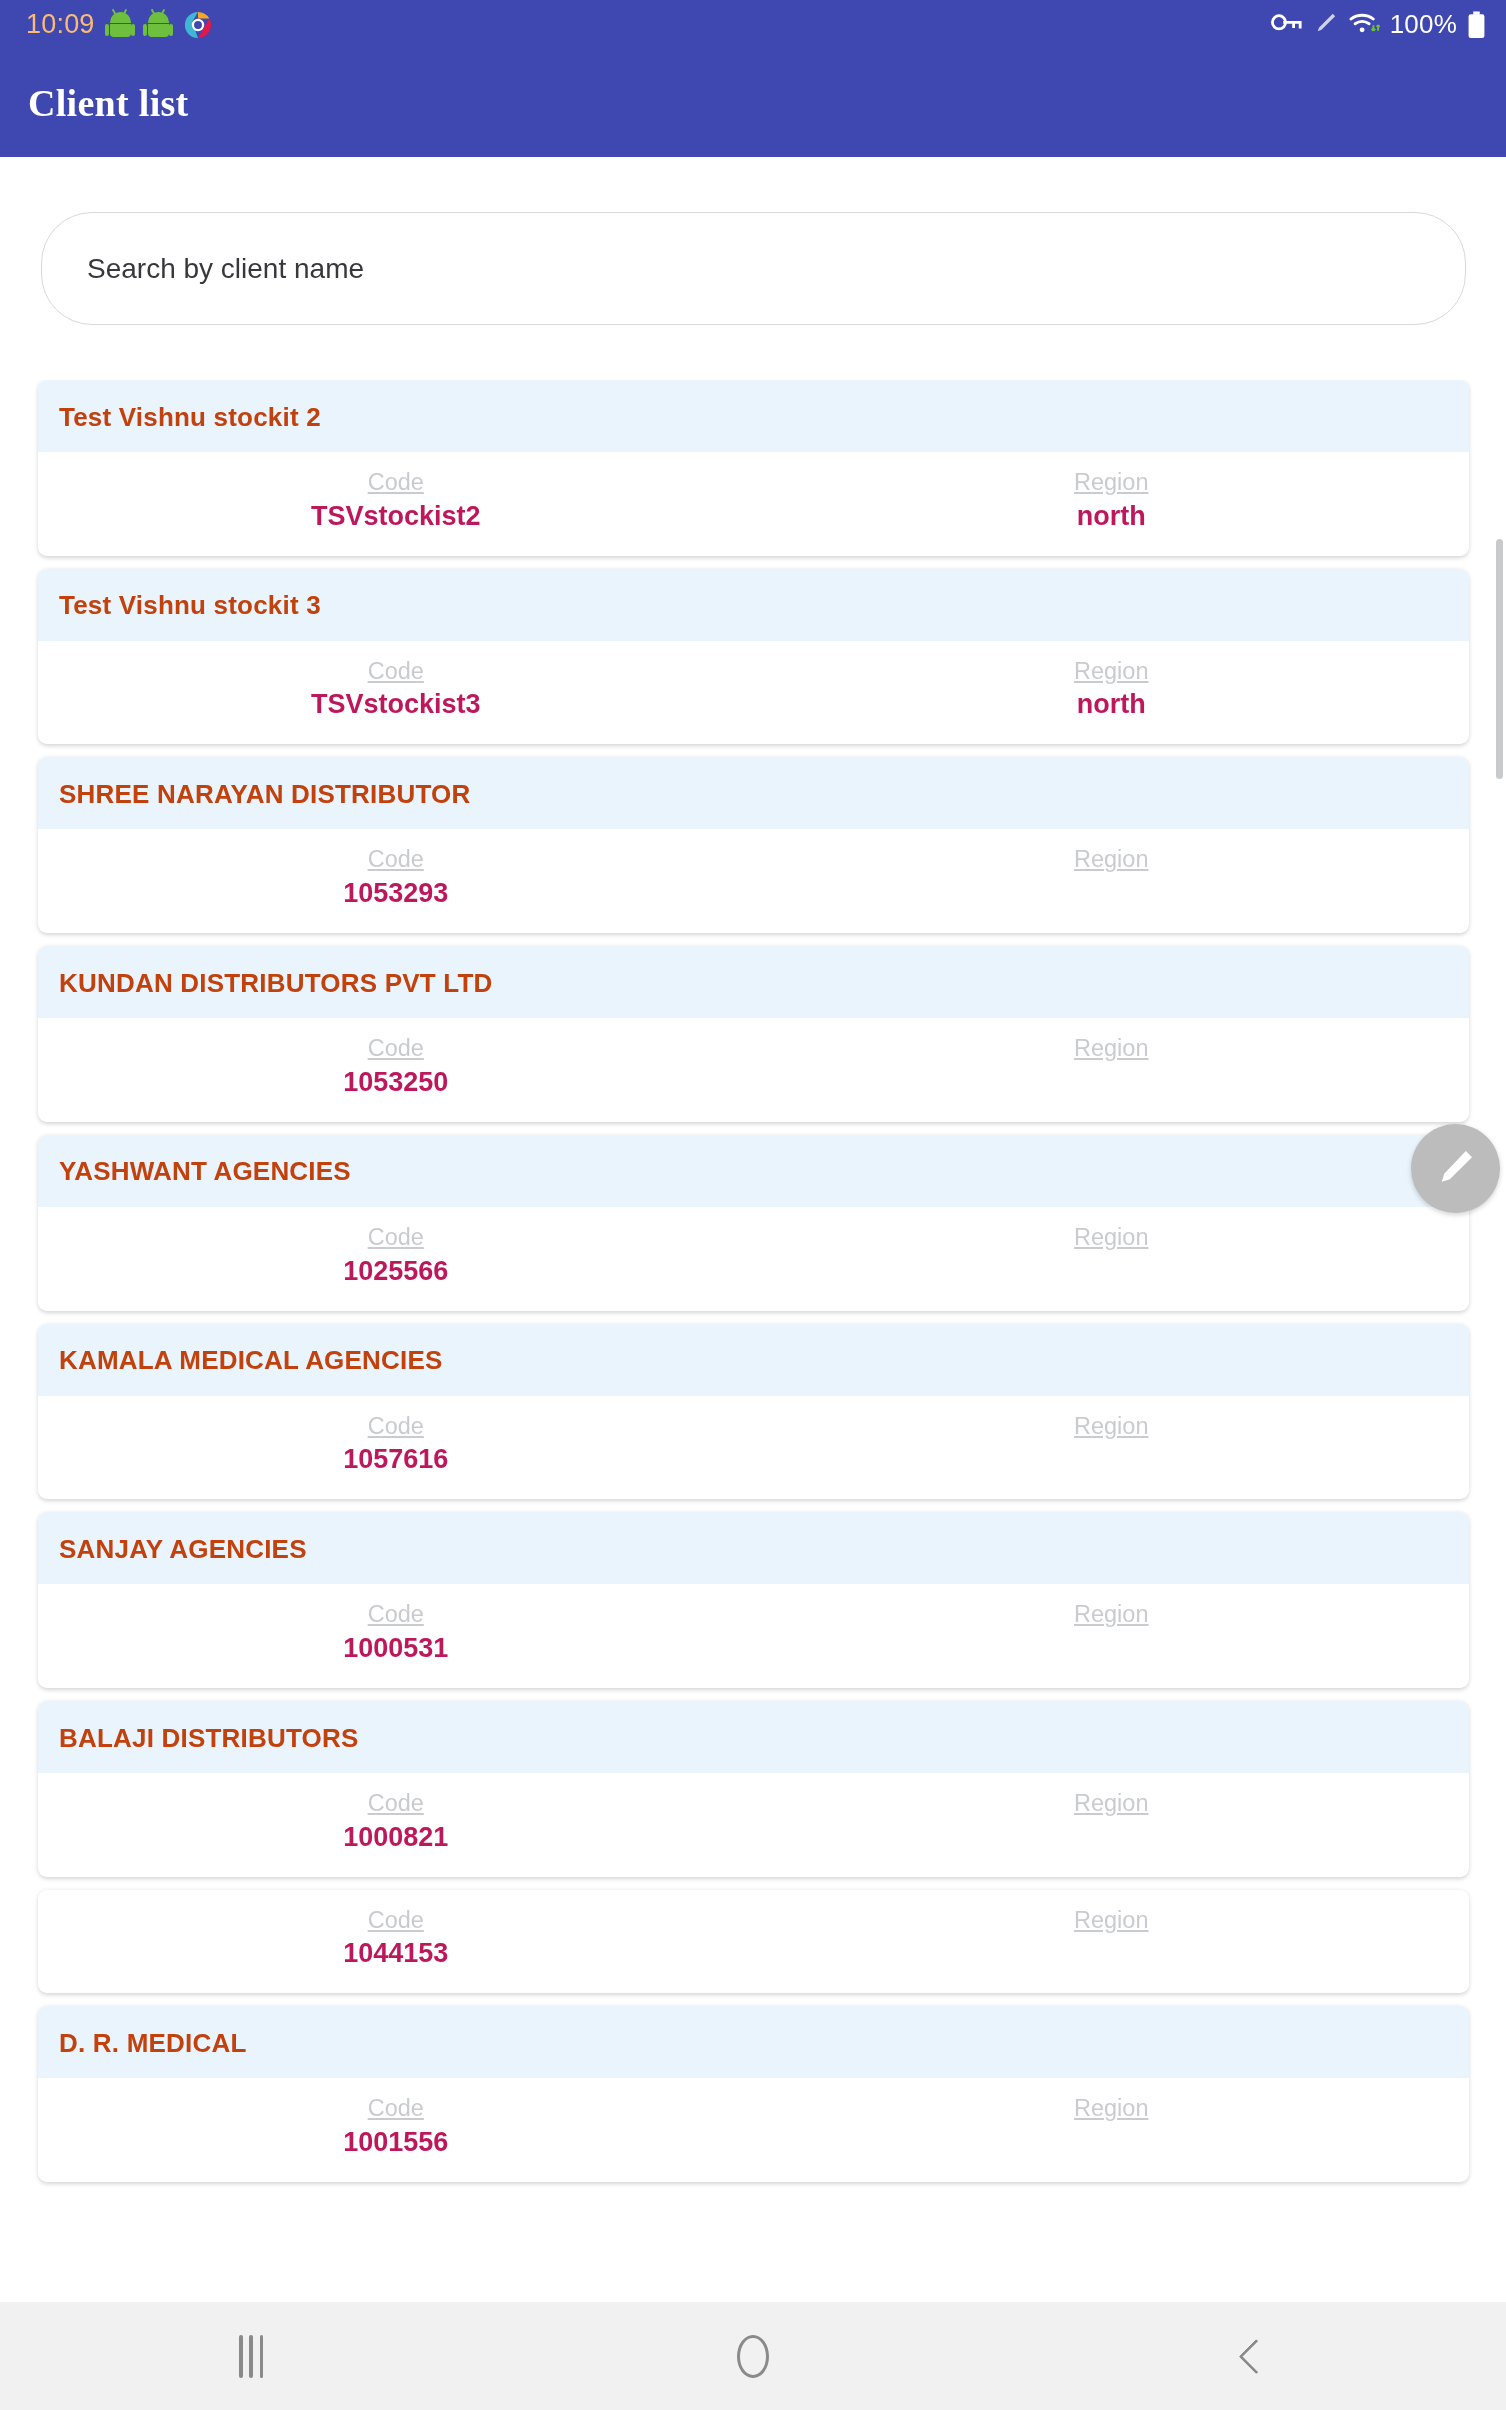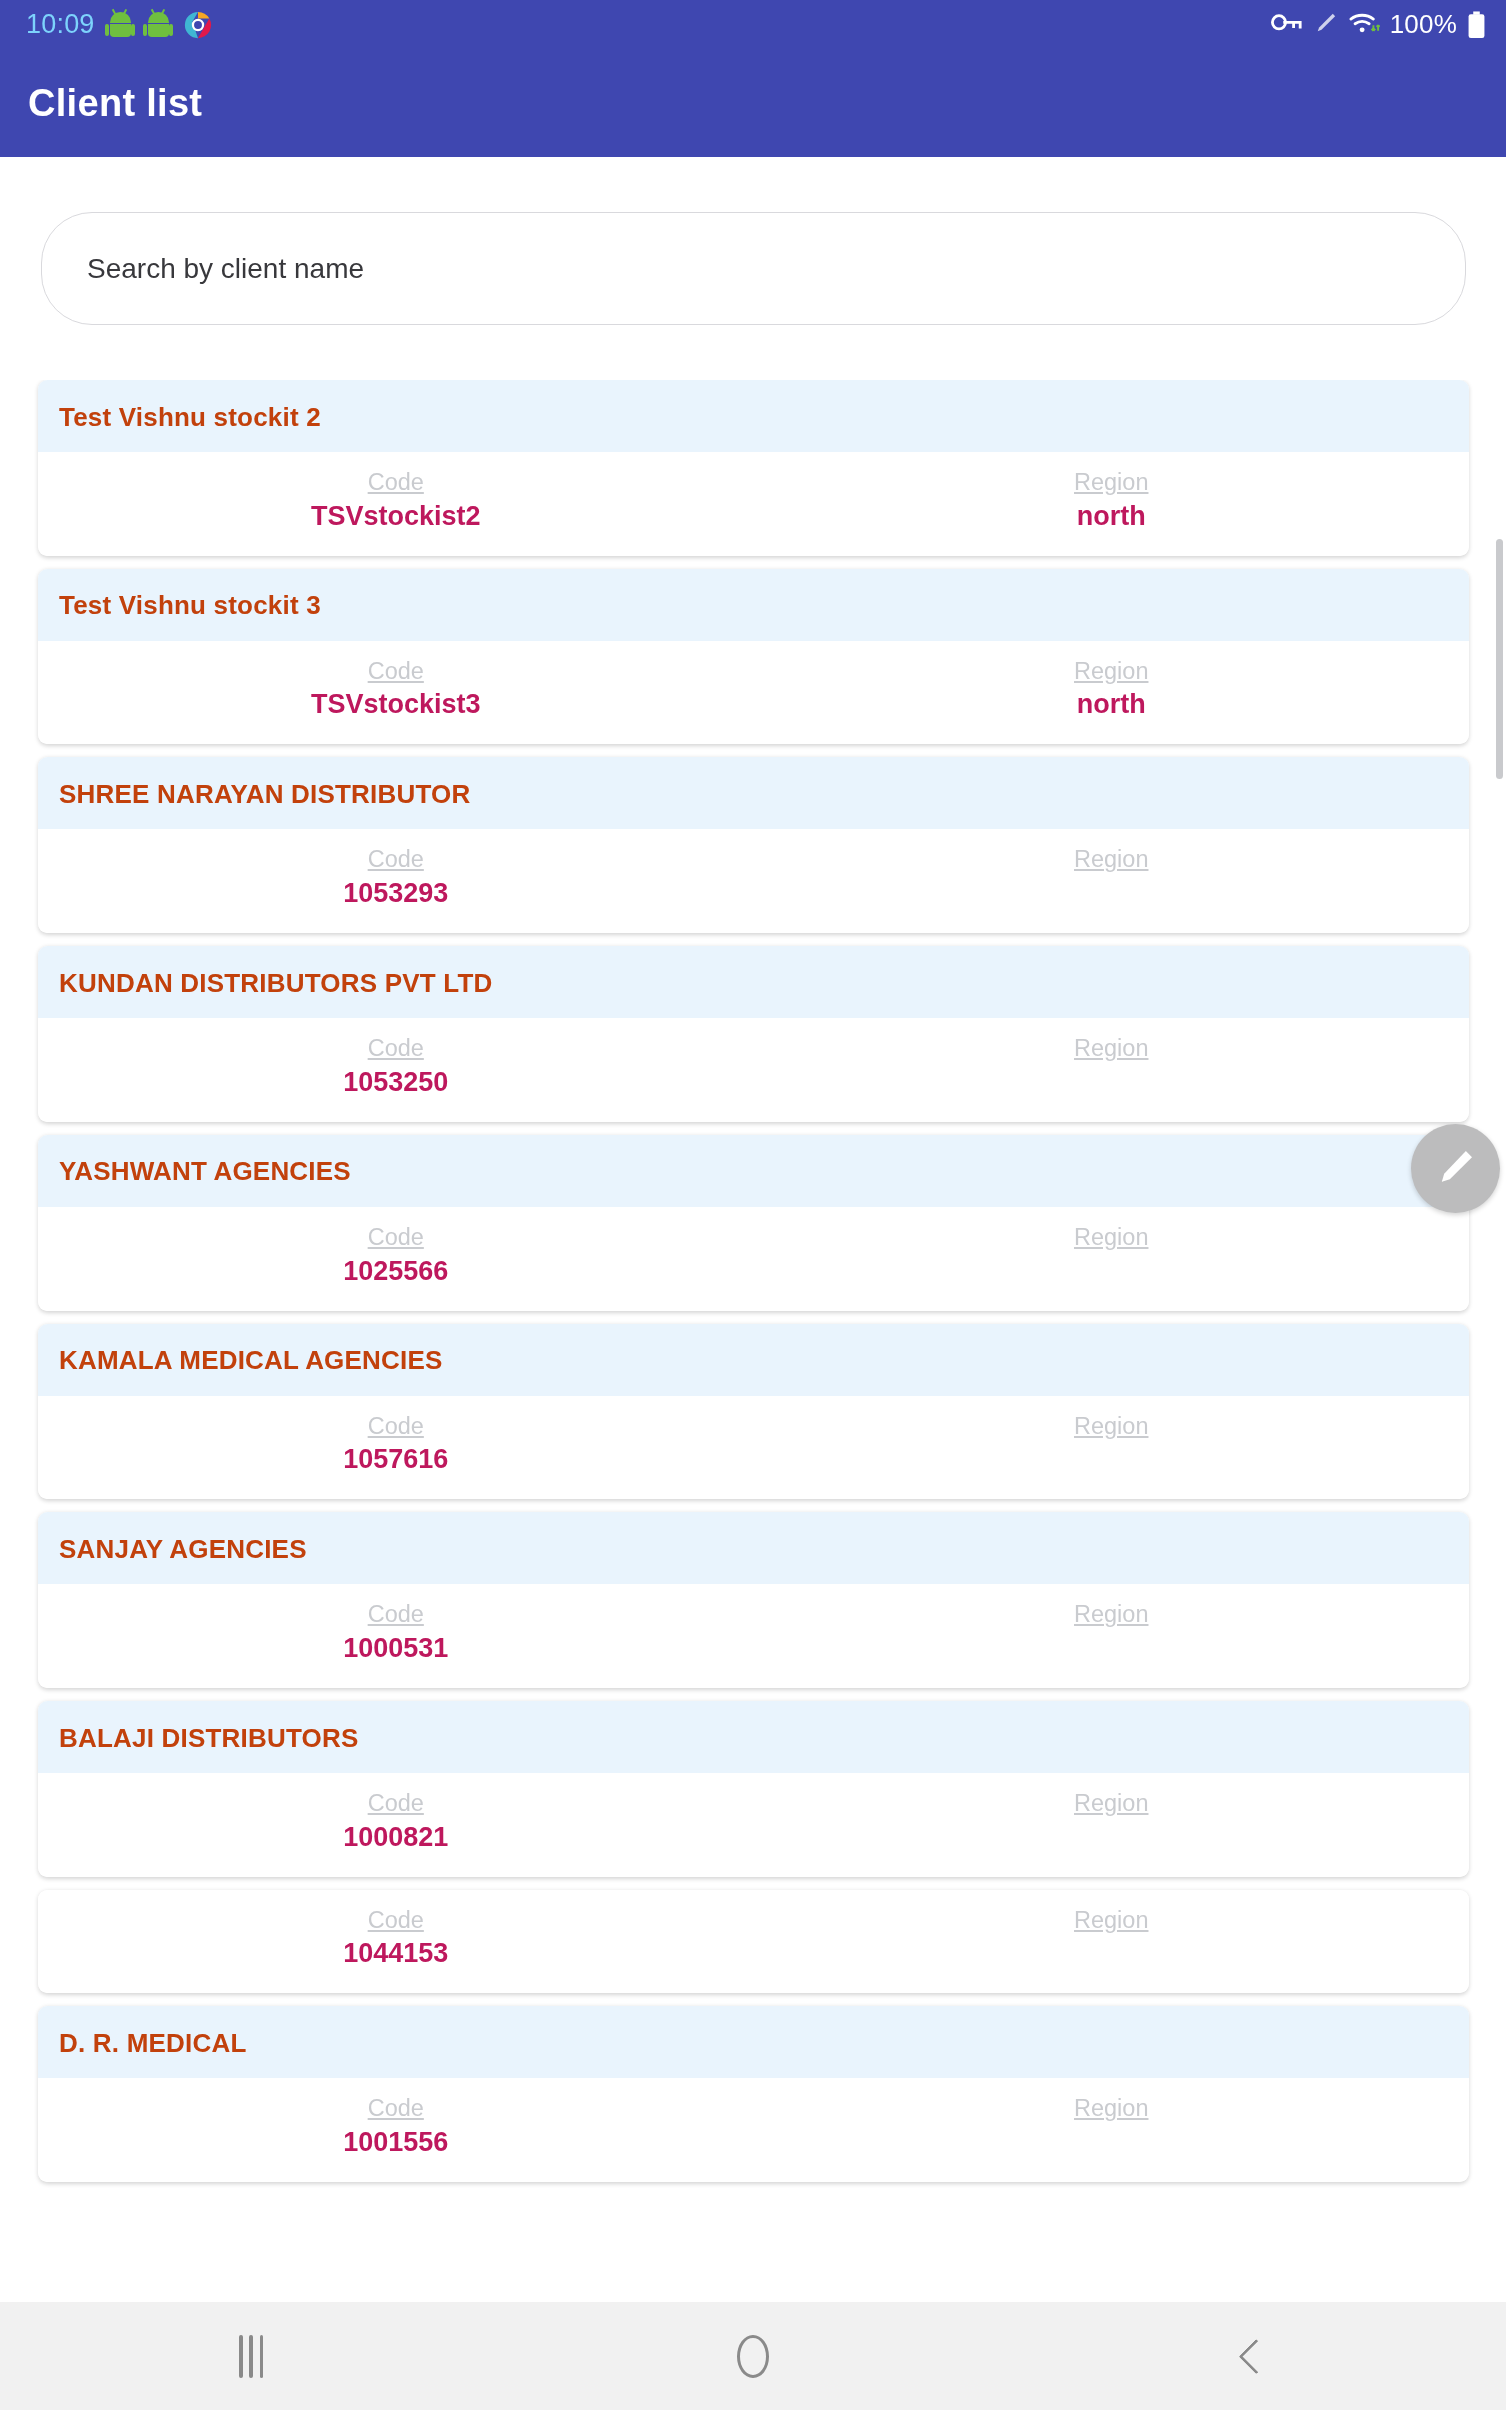--- a/index.html
+++ b/index.html
@@ -11,21 +11,21 @@
   }
   #screen{ position:relative; width:1507px; height:2411px; background:#ffffff; }
 
   
   .statusbar{
     position:absolute; top:0; left:0; width:1507px; height:49px;
     background:#3F47B0; display:flex; align-items:center;
     padding:0 21px 0 26px;
   }
   .sb-left{ display:flex; align-items:center; gap:12.2px; }
-  .sb-clock{ color:#7dd3fc; font-size:27px; font-weight:400; letter-spacing:0.2px; line-height:1; }
+  .sb-clock{ color:#fdba74; font-size:27px; font-weight:400; letter-spacing:0.2px; line-height:1; }
   .sb-right{ margin-left:auto; display:flex; gap:10px; }
   .sb-batt-text{ color:#ffffff; font-size:26px; font-weight:400; line-height:1; letter-spacing:0.2px;}
   .ico{ display:block; }
 
   
   .droid{ width:26px; height:28px; position:relative; }
   .droid .head{
     position:absolute; left:2.8px; top:1.9px; width:21px; height:10.4px;
     background:#6fbf3f; border-radius:10.4px 10.4px 0 0;
   }
@@ -42,21 +42,21 @@
   }
   .droid .anl{ left:6.6px; transform:rotate(-28deg);} .droid .anr{ right:6.6px; transform:rotate(28deg);}
 
   
   .appbar{
     position:absolute; top:49px; left:0; width:1507px; height:108px;
     background:#3F47B0;
   }
   .appbar-title{
     position:absolute; left:28px; top:50%; transform:translateY(-50%);
-    color:#ffffff; font-size:38px; font-weight:700; letter-spacing:0.3px;
+    color:#ffffff; font-size:38px; font-weight:700; letter-spacing:0.3px;font-family:Liberation Serif, serif;
   }
 
   
   .search-wrap{ position:absolute; top:212px; left:0; width:1507px; padding:0 41px; }
   .search-box{
     width:100%; height:113px; border:1.5px solid #d9d9dd; border-radius:51px;
     background:#ffffff; display:flex; align-items:center; padding:0 45px;
   }
   .search-input{
     border:none; outline:none; background:transparent; width:100%;

